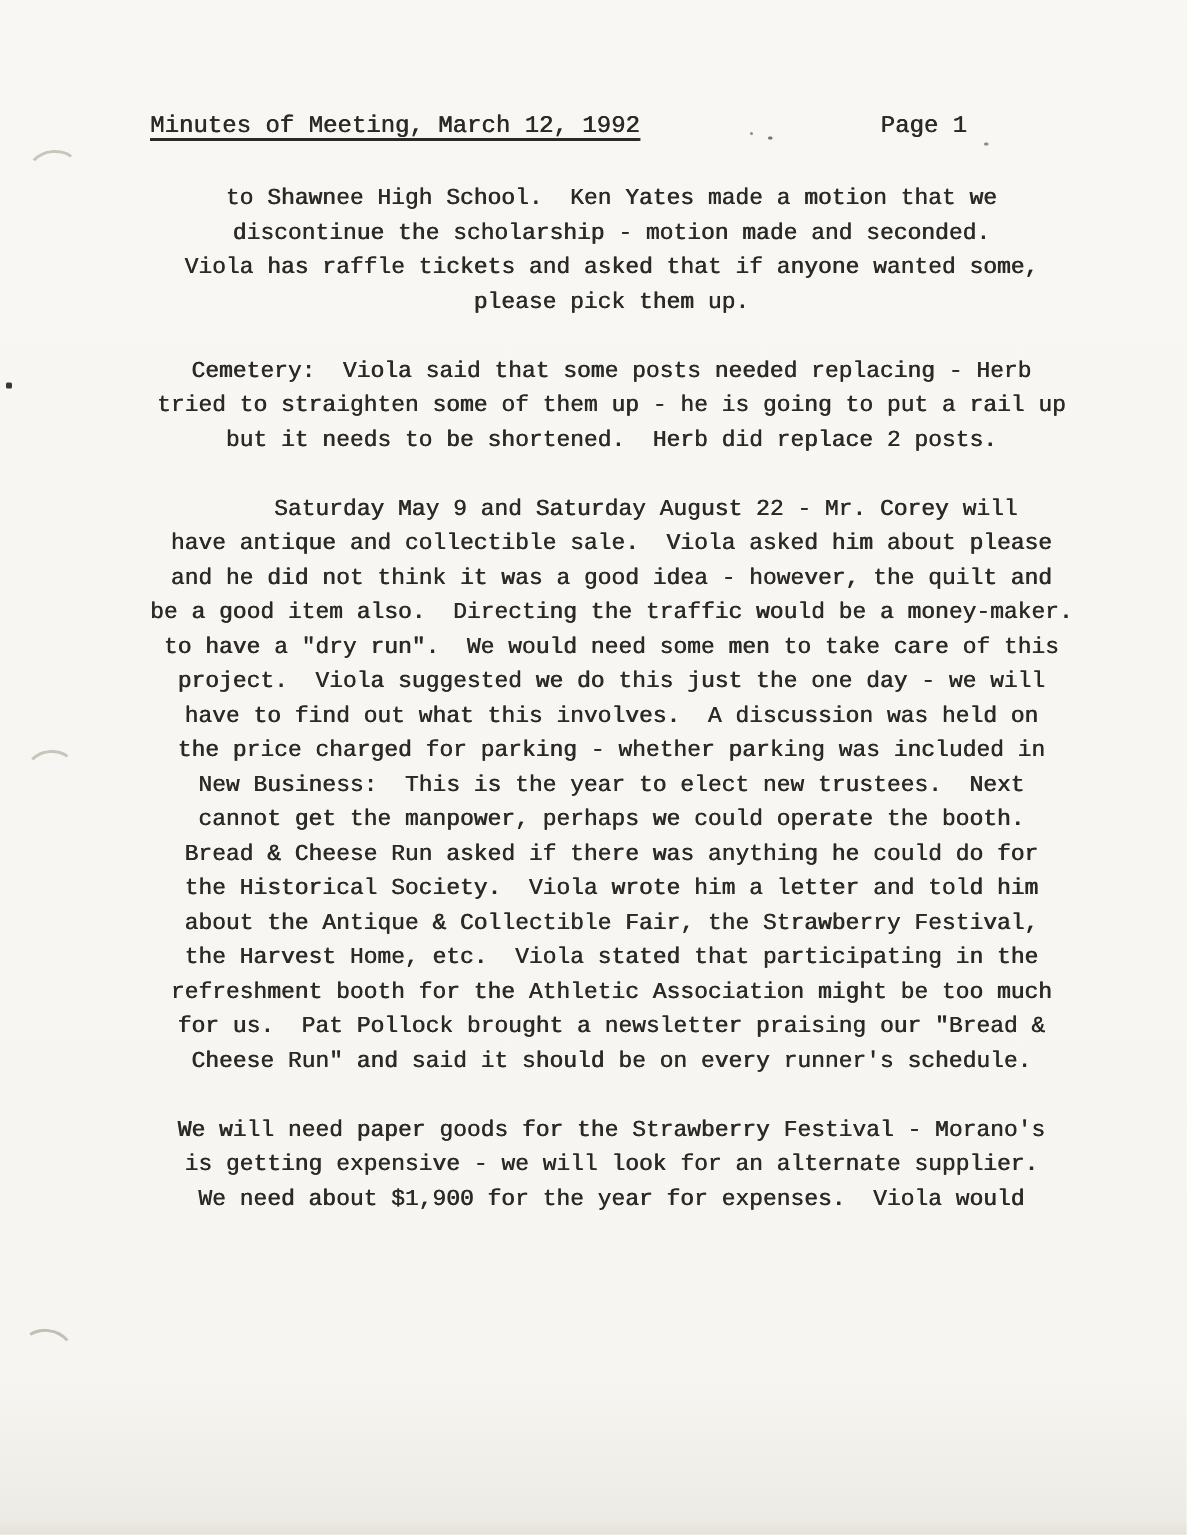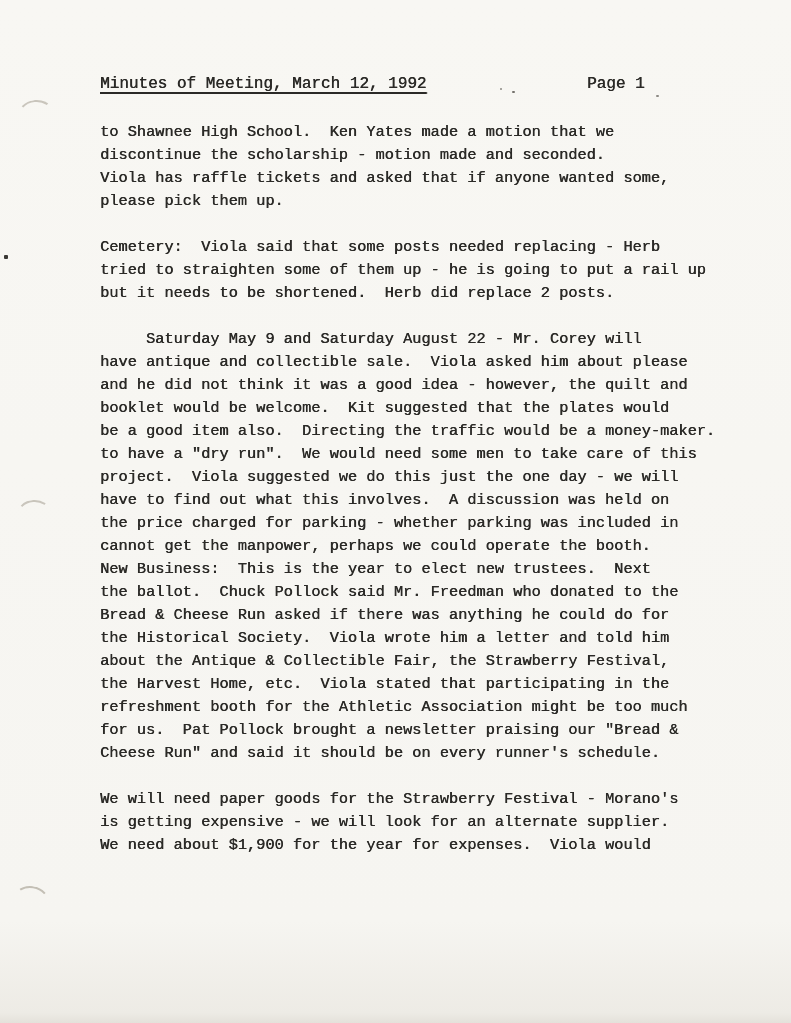--- a/index.html
+++ b/index.html
@@ -33,21 +33,21 @@
     left: 487px; top: 0;
     white-space: pre;
   }
   .doc-body {
     position: absolute;
     top: 121px; left: 100px;
     font-size: 15.3px;
     line-height: 23px;
     text-shadow: 0.4px 0 currentColor;
   }
-  .paragraph { margin: 0 0 23px 0; }
+  .paragraph { margin: 0 0 23px 0; text-align: center; }
   .text-line { white-space: pre; height: 23px; }
 
   
   .curl {
     position: absolute;
     border: 2px solid transparent;
     border-top-color: #c9c5bc;
     border-radius: 50%;
   }
   .curl-1 { left: 18px; top: 100px; width: 32px; height: 26px; transform: rotate(-6deg); }
@@ -89,29 +89,27 @@
       </div>
       <div class="paragraph">
         <div class="text-line">Cemetery:  Viola said that some posts needed replacing - Herb</div>
         <div class="text-line">tried to straighten some of them up - he is going to put a rail up</div>
         <div class="text-line">but it needs to be shortened.  Herb did replace 2 posts.</div>
       </div>
       <div class="paragraph">
         <div class="text-line">     Saturday May 9 and Saturday August 22 - Mr. Corey will</div>
         <div class="text-line">have antique and collectible sale.  Viola asked him about please</div>
         <div class="text-line">and he did not think it was a good idea - however, the quilt and</div>
-        <div class="text-line">booklet would be welcome.  Kit suggested that the plates would</div>
         <div class="text-line">be a good item also.  Directing the traffic would be a money-maker.</div>
         <div class="text-line">to have a "dry run".  We would need some men to take care of this</div>
         <div class="text-line">project.  Viola suggested we do this just the one day - we will</div>
         <div class="text-line">have to find out what this involves.  A discussion was held on</div>
         <div class="text-line">the price charged for parking - whether parking was included in</div>
+        <div class="text-line">New Business:  This is the year to elect new trustees.  Next</div>
         <div class="text-line">cannot get the manpower, perhaps we could operate the booth.</div>
-        <div class="text-line">New Business:  This is the year to elect new trustees.  Next</div>
-        <div class="text-line">the ballot.  Chuck Pollock said Mr. Freedman who donated to the</div>
         <div class="text-line">Bread &amp; Cheese Run asked if there was anything he could do for</div>
         <div class="text-line">the Historical Society.  Viola wrote him a letter and told him</div>
         <div class="text-line">about the Antique &amp; Collectible Fair, the Strawberry Festival,</div>
         <div class="text-line">the Harvest Home, etc.  Viola stated that participating in the</div>
         <div class="text-line">refreshment booth for the Athletic Association might be too much</div>
         <div class="text-line">for us.  Pat Pollock brought a newsletter praising our "Bread &amp;</div>
         <div class="text-line">Cheese Run" and said it should be on every runner's schedule.</div>
       </div>
       <div class="paragraph">
         <div class="text-line">We will need paper goods for the Strawberry Festival - Morano's</div>

